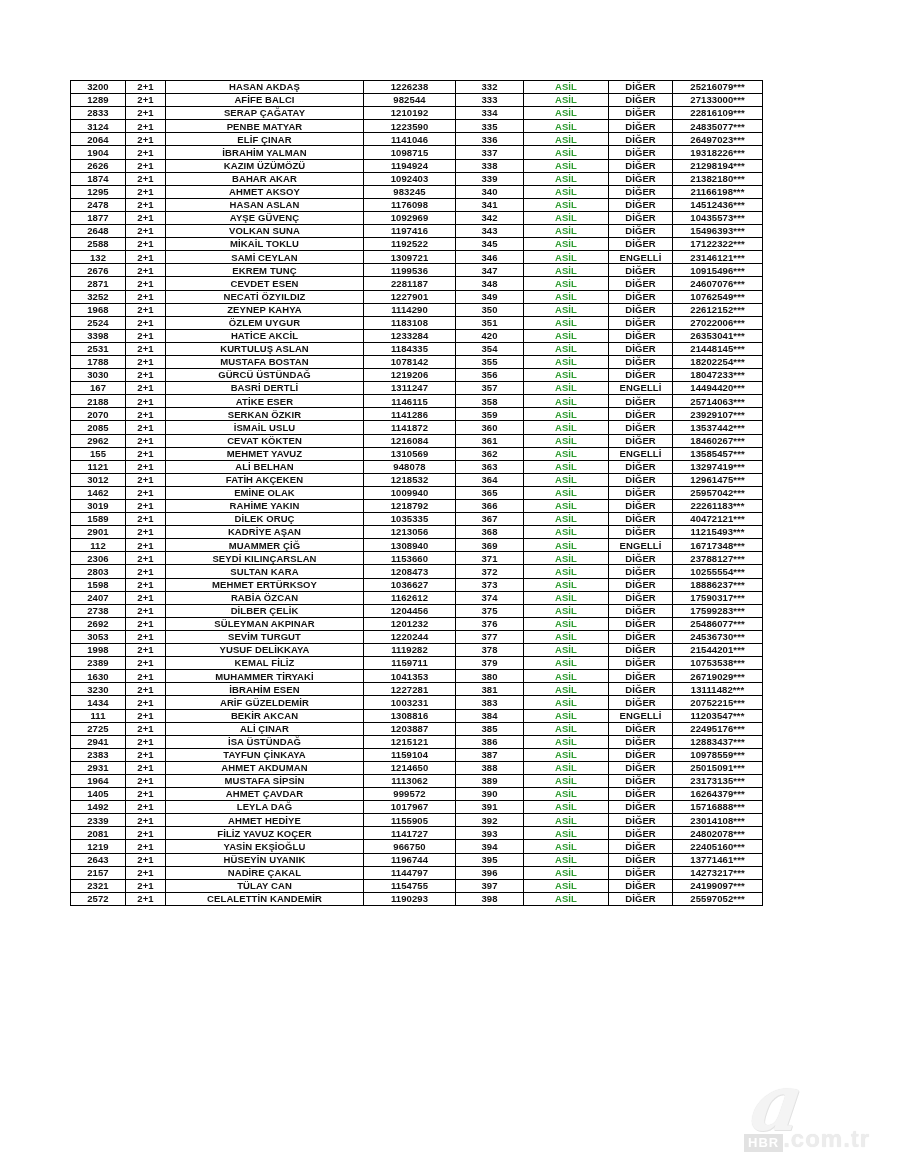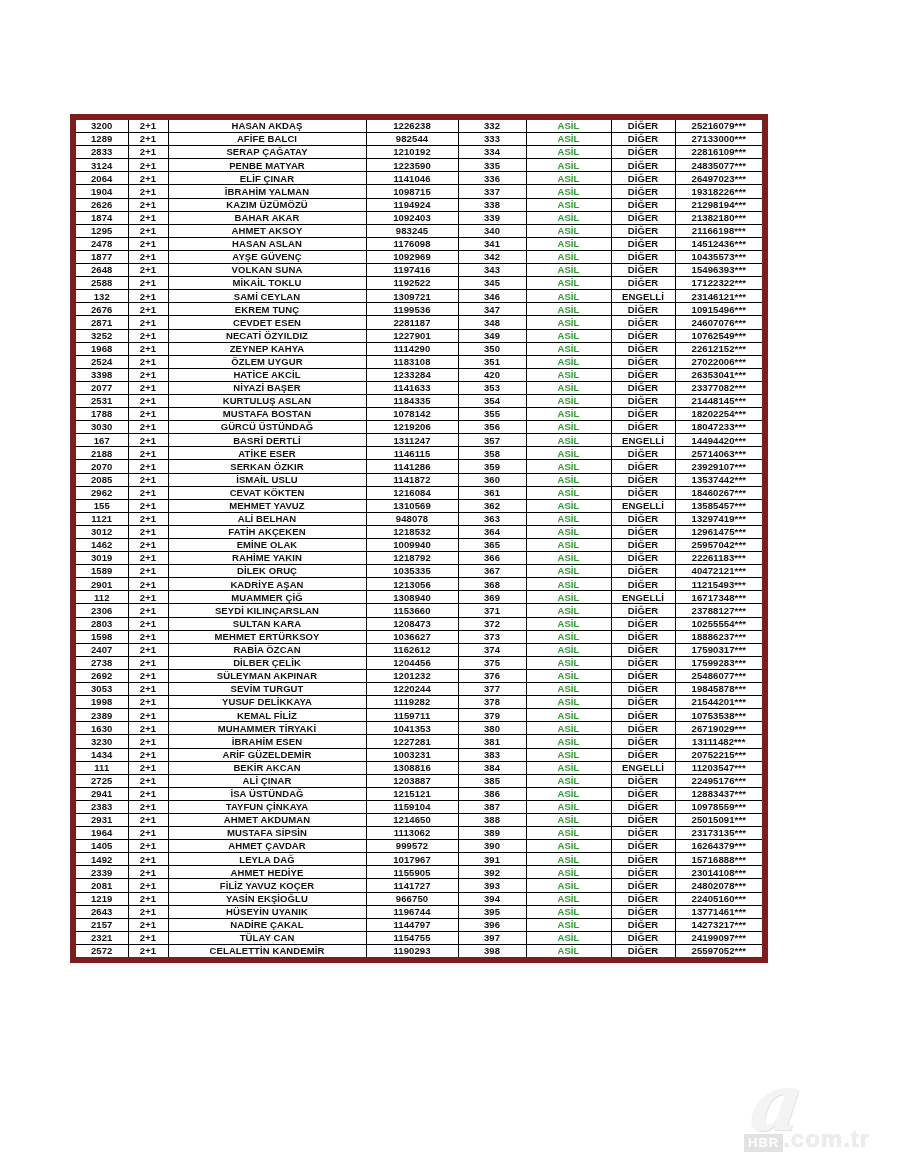--- a/index.html
+++ b/index.html
@@ -17,22 +17,21 @@
   .table-wrap {
     position: absolute;
     left: 70px;
     top: 80px;
     width: 692px;
   }
   table.results {
     width: 100%;
     border-collapse: collapse;
     table-layout: fixed;
-    border: 6px solid #7f1d1d;
-    margin-top: 34px;
+    border: 1px solid #7f1d1d;
   }
   table.results td {
     border: 1px solid #000;
     height: 12.1px;
     padding: 0;
     text-align: center;
     vertical-align: middle;
     font-size: 9.5px;
     font-weight: bold;
     color: #111;
@@ -297,30 +296,20 @@
           <td>3398</td>
           <td>2+1</td>
           <td>HATİCE AKCİL</td>
           <td>1233284</td>
           <td>420</td>
           <td class="status-asil">ASİL</td>
           <td>DİĞER</td>
           <td>26353041***</td>
         </tr>
         <tr>
-          <td>2077</td>
-          <td>2+1</td>
-          <td>NİYAZİ BAŞER</td>
-          <td>1141633</td>
-          <td>353</td>
-          <td class="status-asil">ASİL</td>
-          <td>DİĞER</td>
-          <td>23377082***</td>
-        </tr>
-        <tr>
           <td>2531</td>
           <td>2+1</td>
           <td>KURTULUŞ ASLAN</td>
           <td>1184335</td>
           <td>354</td>
           <td class="status-asil">ASİL</td>
           <td>DİĞER</td>
           <td>21448145***</td>
         </tr>
         <tr>
@@ -534,21 +523,21 @@
           <td>25486077***</td>
         </tr>
         <tr>
           <td>3053</td>
           <td>2+1</td>
           <td>SEVİM TURGUT</td>
           <td>1220244</td>
           <td>377</td>
           <td class="status-asil">ASİL</td>
           <td>DİĞER</td>
-          <td>19845878***</td>
+          <td>24536730***</td>
         </tr>
         <tr>
           <td>1998</td>
           <td>2+1</td>
           <td>YUSUF DELİKKAYA</td>
           <td>1119282</td>
           <td>378</td>
           <td class="status-asil">ASİL</td>
           <td>DİĞER</td>
           <td>21544201***</td>

